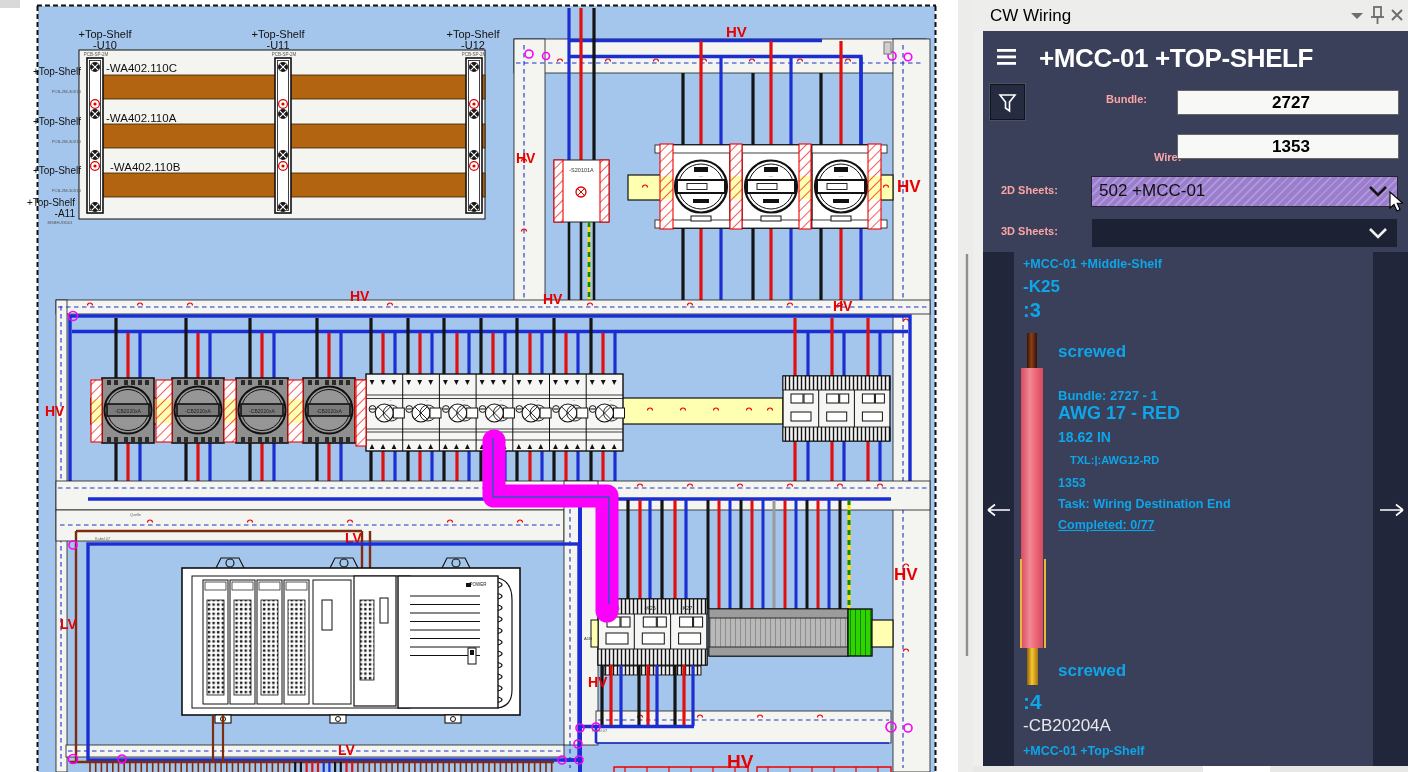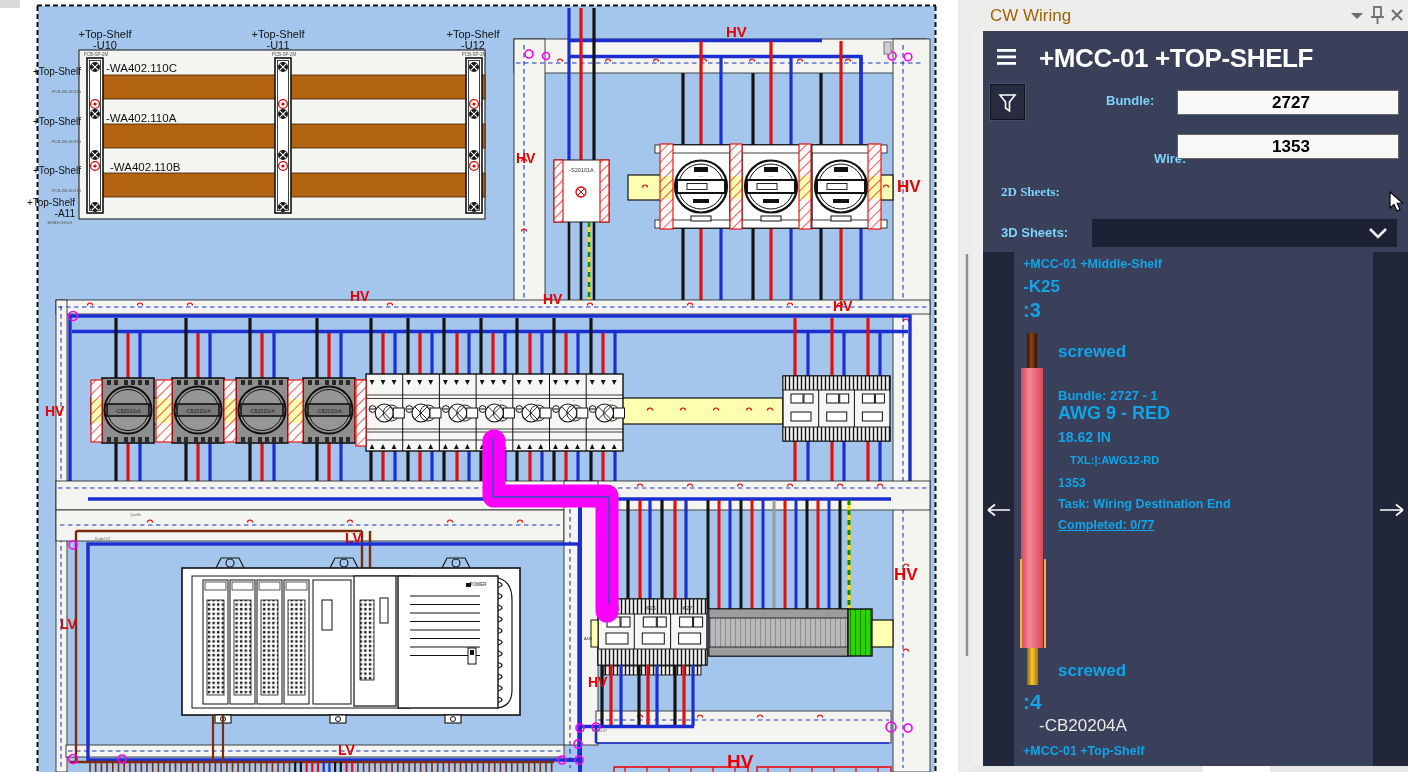--- a/index.html
+++ b/index.html
@@ -1,16 +1,16 @@
 <!DOCTYPE html>
 <html><head><meta charset="utf-8"><style>
 html,body{margin:0;padding:0;width:1408px;height:772px;overflow:hidden;font-family:"Liberation Sans",sans-serif;background:#fff;}
 .abs{position:absolute;}
 #panel{position:absolute;left:983px;top:31px;width:425px;height:735px;background:#3a3f5a;}
-.lbl{position:absolute;color:#7dd3fc;font-weight:bold;font-size:13px;}
+.lbl{position:absolute;color:#fca5a5;font-weight:bold;font-size:11px;}
 .inp{position:absolute;left:194px;width:214px;height:23px;background:#f8f8f6;border:1px solid #666;font-weight:bold;font-size:17px;color:#000;padding:0 0 0 6px;line-height:23px;text-align:center;}
 .it{position:absolute;color:#0ea5e9;font-weight:bold;}
 </style></head><body>
 <svg class="abs" style="left:0;top:0" width="980" height="772" viewBox="0 0 980 772">
 <defs>
 <pattern id="hat" width="7" height="7" patternTransform="rotate(45)" patternUnits="userSpaceOnUse">
         <rect width="7" height="7" fill="none"></rect>
         <line x1="0" y1="0" x2="0" y2="7" stroke="#e00" stroke-width="1.3"></line>
       </pattern>
 <pattern id="dots" width="4.6" height="4.6" patternUnits="userSpaceOnUse">
@@ -804,21 +804,21 @@
 <line x1="834" y1="767" x2="834" y2="772" stroke="#e00" stroke-width="1.2"></line>
 <line x1="856" y1="767" x2="856" y2="772" stroke="#e00" stroke-width="1.2"></line>
 <line x1="878" y1="767" x2="878" y2="772" stroke="#e00" stroke-width="1.2"></line>
 <text x="592" y="732" font-size="3.8" fill="#666" text-anchor="start" font-weight="normal">Kabel 07</text>
 <text x="95" y="540" font-size="3.8" fill="#666" text-anchor="start" font-weight="normal">Kabel 07</text>
 <text x="130" y="516" font-size="3.8" fill="#666" text-anchor="start" font-weight="normal">Quelle</text>
 <path d="M 494,441 L 494,496 L 607,496 L 607,611" fill="none" stroke="#fb00fb" stroke-width="23" stroke-linecap="round" stroke-linejoin="round"></path>
 <path d="M 493,438 L 493,497 L 609,497 L 609,604" fill="none" stroke="#3355bb" stroke-width="1.6"></path>
 </svg>
 <div class="abs" style="left:973px;top:0;width:435px;height:31px;background:#edeeec;border-bottom:1px solid #cfcfcf;">
-<div class="abs" style="left:17px;top:6px;font-size:17px;color:#a16207;">CW Wiring</div>
+<div class="abs" style="left:17px;top:6px;font-size:17px;color:#000000;">CW Wiring</div>
 <svg class="abs" style="left:376px;top:8px" width="26" height="16">
       <path d="M 2,5 L 14,5 L 8,11 Z" fill="#6e6e6e"></path>
     </svg>
 <svg class="abs" style="left:398px;top:6px" width="14" height="20">
       <rect x="3" y="1" width="7" height="10" fill="none" stroke="#6e6e6e" stroke-width="1.8"></rect>
       <line x1="0" y1="11" x2="13" y2="11" stroke="#6e6e6e" stroke-width="1.8"></line>
       <line x1="6.5" y1="11" x2="6.5" y2="18" stroke="#6e6e6e" stroke-width="1.8"></line>
     </svg>
 <svg class="abs" style="left:1419px;top:0" width="0" height="0"></svg>
 <svg class="abs" style="left:417px;top:8px" width="16" height="16">
@@ -833,21 +833,27 @@
       <rect x="0" y="13" width="19" height="2.8" fill="#fff"></rect>
     </svg>
 <div class="abs" style="left:56px;top:12px;font-size:26px;font-weight:bold;color:#fff;letter-spacing:-0.4px;">+MCC-01 +TOP-SHELF</div>
 <div class="abs" style="left:7px;top:53px;width:33px;height:34px;background:#262b40;border:1px solid #11131d;outline:1px solid #4a5068;"><svg width="33" height="34">
         <path d="M 9,10 H 24 L 18.5,17 V 26 L 14.5,23 V 17 Z" fill="none" stroke="#fff" stroke-width="1.6"></path>
       </svg></div>
 <div class="lbl" style="left:123px;top:62px;">Bundle:</div>
 <div class="inp" style="top:59px;">2727</div>
 <div class="lbl" style="left:123px;top:120px;margin-left:48px;">Wire:</div>
 <div class="inp" style="top:103px;">1353</div>
-<div class="lbl" style="left:18px;top:153px;font-family:Liberation Serif, serif;">2D Sheets:</div>
+<div class="lbl" style="left:18px;top:153px;">2D Sheets:</div>
+<div class="abs" style="left:108px;top:145px;width:305px;height:29px;background:#a284d6;border:1px solid #262335;background-image:repeating-linear-gradient(135deg,rgba(255,255,255,0.14) 0 2px,rgba(0,0,0,0.05) 2px 6px);">
+      <div class="abs" style="left:7px;top:4px;font-size:17px;color:#111;">502 +MCC-01</div>
+      <svg class="abs" style="left:276px;top:7px" width="22" height="16">
+        <path d="M 2,3 L 10,11 L 18,3" fill="none" stroke="#151515" stroke-width="2.6"></path>
+      </svg>
+    </div>
 <svg class="abs" style="left:404px;top:160px" width="20" height="26">
       <path d="M 3,1 L 3,17 L 7,13.5 L 10,20 L 13,18.6 L 10.2,12.3 L 15.5,12 Z" fill="#fff" stroke="#000" stroke-width="1.1"></path>
     </svg>
 <div class="lbl" style="left:18px;top:194px;">3D Sheets:</div>
 <div class="abs" style="left:108px;top:187px;width:305px;height:28px;background:#1d2134;border:1px solid #3a3f58;">
       <svg class="abs" style="left:276px;top:7px" width="22" height="16">
         <path d="M 2,3 L 10,11 L 18,3" fill="none" stroke="#f0f0f0" stroke-width="2.6"></path>
       </svg>
     </div>
 <div class="abs" style="left:0;top:221px;width:31px;height:514px;background:#22263a;"></div>
@@ -860,24 +866,24 @@
     </svg>
 <div class="abs" style="left:44px;top:302px;width:10px;height:35px;background:linear-gradient(90deg,#3a1404,#8a4016 45%,#30100a);"></div>
 <div class="abs" style="left:38px;top:337px;width:22px;height:280px;background:linear-gradient(90deg,#d94a5c,#f08a96 40%,#ef6f7f 60%,#d94a5c);"></div>
 <div class="abs" style="left:37px;top:528px;width:22px;height:89px;border-left:2px solid #e8b83a;border-right:2px solid #e8b83a;"></div>
 <div class="abs" style="left:44px;top:617px;width:11px;height:37px;background:linear-gradient(90deg,#906008,#f8c830 45%,#a87410);"></div>
 <div class="it" style="left:40px;top:226px;font-size:12.5px;">+MCC-01 +Middle-Shelf</div>
 <div class="it" style="left:40px;top:246px;font-size:17px;">-K25</div>
 <div class="it" style="left:40px;top:268px;font-size:20px;">:3</div>
 <div class="it" style="left:75px;top:311px;font-size:17px;">screwed</div>
 <div class="it" style="left:75px;top:357px;font-size:13px;">Bundle: 2727 - 1</div>
-<div class="it" style="left:75px;top:372px;font-size:18px;">AWG 9 - RED</div>
+<div class="it" style="left:75px;top:372px;font-size:18px;">AWG 17 - RED</div>
 <div class="it" style="left:75px;top:398px;font-size:14px;">18.62 IN</div>
 <div class="it" style="left:87px;top:423px;font-size:11px;">TXL:|:AWG12-RD</div>
 <div class="it" style="left:75px;top:445px;font-size:12.5px;">1353</div>
 <div class="it" style="left:75px;top:466px;font-size:12.5px;">Task: Wiring Destination End</div>
 <div class="it" style="left:75px;top:487px;font-size:12.5px;text-decoration:underline;">Completed: 0/77</div>
 <div class="it" style="left:75px;top:630px;font-size:17px;">screwed</div>
 <div class="it" style="left:40px;top:659px;font-size:21px;">:4</div>
-<div class="it" style="left:40px;top:685px;font-size:17px;font-weight:normal;color:#e8e8e8;margin-left:16px;">-CB20204A</div>
+<div class="it" style="left:40px;top:685px;font-size:17px;font-weight:normal;color:#e8e8e8;">-CB20204A</div>
 <div class="it" style="left:40px;top:713px;font-size:12.5px;">+MCC-01 +Top-Shelf</div>
 </div>
 <div class="abs" style="left:973px;top:766px;width:435px;height:6px;background:#e8e8e6;"></div>
 <div class="abs" style="left:1203px;top:766px;width:67px;height:6px;background:#fff;"></div>
 </body></html>

